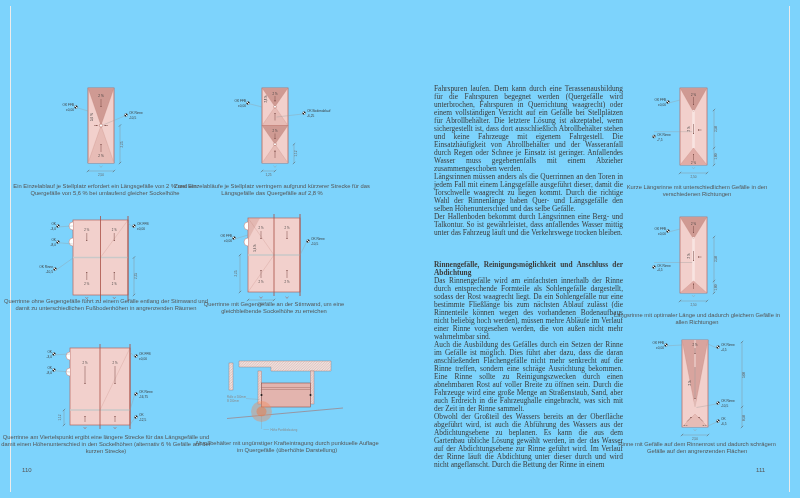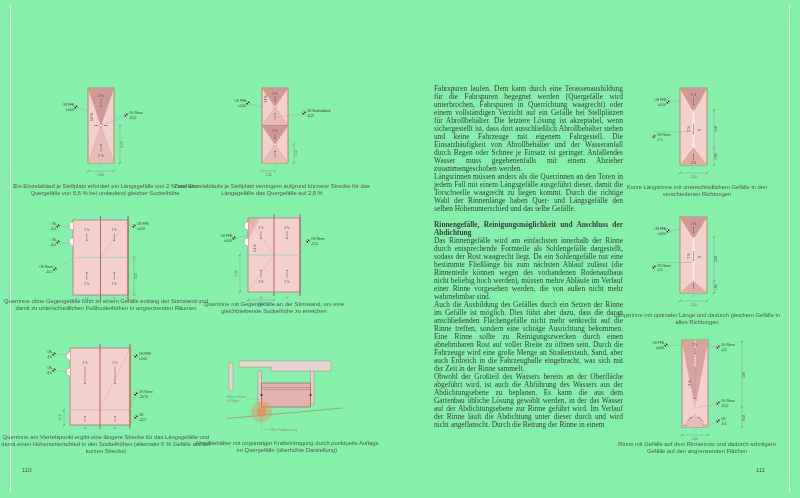--- a/index.html
+++ b/index.html
@@ -1,26 +1,26 @@
 <!DOCTYPE html>
 <html lang="de"><head>
 <meta charset="utf-8">
 <style>
   html,body{margin:0;padding:0;background:#fff;}
-  #spread{position:relative;width:800px;height:498px;background:#86efac;overflow:hidden;
+  #spread{position:relative;width:800px;height:498px;background:#7dd3fc;overflow:hidden;
           font-family:"Liberation Sans",sans-serif;}
   .edge{position:absolute;top:6px;bottom:6px;width:1px;background:#ececec;}
   .fig{position:absolute;}
   .cap{position:absolute;font-size:5.8px;line-height:7px;color:#555;text-align:center;}
   .pagenum{position:absolute;font-size:6px;color:#555;}
   #article{position:absolute;left:434px;top:85px;width:189px;
            font-family:"Liberation Serif",serif;font-size:7.4px;line-height:8px;
            color:#3b3b3b;text-align:justify;hyphens:auto;}
   #article p{margin:0;}
-  #article p.head{margin-top:8px;font-weight:bold;}
+  #article p.head{margin-top:24px;font-weight:bold;}
   svg text{font-family:"Liberation Sans",sans-serif;font-size:3.2px;fill:#3a3a3a;}
   svg text.dim{fill:#666;}
   svg text.sm{font-size:2.8px;}
   svg text.xs{font-size:2.4px;}
   svg text.gy{fill:#8a8a8a;font-size:2.8px;}
   .ln{stroke:#999;stroke-width:.35;fill:none;}
   .dimln{stroke:#8a8a8a;stroke-width:.4;fill:none;}
   .tick{stroke:#555;stroke-width:.5;}
   .arr{stroke:#7a4a44;stroke-width:.5;fill:none;}
   .faint{stroke:rgba(175,105,95,.5);stroke-width:.35;fill:none;}
@@ -462,20 +462,21 @@
   <div class="cap" style="left:184px;top:301px;width:180px">Querrinne mit Gegengefälle an der Stirnwand, um eine gleichbleibende Sockelhöhe zu erreichen</div>
   <div class="cap" style="left:0;top:434px;width:212px">Querrinne am Viertelspunkt ergibt eine längere Strecke für das Längsgefälle und damit einen Höhenunterschied in den Sockelhöhen (alternativ 6 % Gefälle auf der kurzen Strecke)</div>
   <div class="cap" style="left:192px;top:440px;width:190px">Abrollbehälter mit ungünstiger Krafteintragung durch punktuelle Auflage im Quergefälle (überhöhte Darstellung)</div>
   <div class="cap" style="left:612px;top:184px;width:170px">Kurze Längsrinne mit unterschiedlichem Gefälle in den verschiedenen Richtungen</div>
   <div class="cap" style="left:612px;top:312px;width:170px">Längsrinne mit optimaler Länge und dadurch gleichem Gefälle in allen Richtungen</div>
   <div class="cap" style="left:612px;top:441px;width:170px">Rinne mit Gefälle auf dem Rinnenrost und dadurch schrägem Gefälle auf den angrenzenden Flächen</div>
 
   <div id="article">
     <p>Fahrspuren laufen. Dem kann durch eine Terassenausbildung für die Fahrspuren begegnet werden (Quergefälle wird unterbrochen, Fahrspuren in Querrichtung waagrecht) oder einem vollständigen Verzicht auf ein Gefälle bei Stellplätzen für Abrollbehälter. Die letztere Lösung ist akzeptabel, wenn sichergestellt ist, dass dort ausschließlich Abrollbehälter stehen und keine Fahrzeuge mit eigenem Fahrgestell. Die Einsatzhäufigkeit von Abrollbehälter und der Wasseranfall durch Regen oder Schnee je Einsatz ist geringer. Anfallendes Wasser muss gegebenenfalls mit einem Abzieher zusammengeschoben werden.</p>
     <p>Längsrinnen müssen anders als die Querrinnen an den Toren in jedem Fall mit einem Längsgefälle ausgeführt dieser, damit die Torschwelle waagrecht zu liegen kommt. Durch die richtige Wahl der Rinnenlänge haben Quer- und Längsgefälle den selben Höhenunterschied und das selbe Gefälle.</p>
+    <p>Der Hallenboden bekommt durch Längsrinnen eine Berg- und Talkontur. So ist gewährleistet, dass anfallendes Wasser mittig unter das Fahrzeug läuft und die Verkehrswege trocken bleiben.</p>
     <p class="head">Rinnengefälle, Reinigungsmöglichkeit und Anschluss der Abdichtung</p>
     <p>Das Rinnengefälle wird am einfachsten innerhalb der Rinne durch entsprechende Formteile als Sohlengefälle dargestellt, sodass der Rost waagrecht liegt. Da ein Sohlengefälle nur eine bestimmte Fließlänge bis zum nächsten Ablauf zulässt (die Rinnenteile können wegen des vorhandenen Bodenaufbaus nicht beliebig hoch werden), müssen mehre Abläufe im Verlauf einer Rinne vorgesehen werden, die von außen nicht mehr wahrnehmbar sind.</p>
     <p>Auch die Ausbildung des Gefälles durch ein Setzen der Rinne im Gefälle ist möglich. Dies führt aber dazu, dass die daran anschließenden Flächengefälle nicht mehr senkrecht auf die Rinne treffen, sondern eine schräge Ausrichtung bekommen. Eine Rinne sollte zu Reinigungszwecken durch einen abnehmbaren Rost auf voller Breite zu öffnen sein. Durch die Fahrzeuge wird eine große Menge an Straßenstaub, Sand, aber auch Erdreich in die Fahrzeughalle eingebracht, was sich mit der Zeit in der Rinne sammelt.</p>
     <p>Obwohl der Großteil des Wassers bereits an der Oberfläche abgeführt wird, ist auch die Abführung des Wassers aus der Abdichtungsebene zu beplanen. Es kann die aus dem Gartenbau übliche Lösung gewählt werden, in der das Wasser auf der Abdichtungsebene zur Rinne geführt wird. Im Verlauf der Rinne läuft die Abdichtung unter dieser durch und wird nicht angeflanscht. Durch die Bettung der Rinne in einem</p>
   </div>
 
   <div class="pagenum" style="left:22px;top:467px">110</div>
   <div class="pagenum" style="left:756px;top:467px">111</div>
 </div>
 

